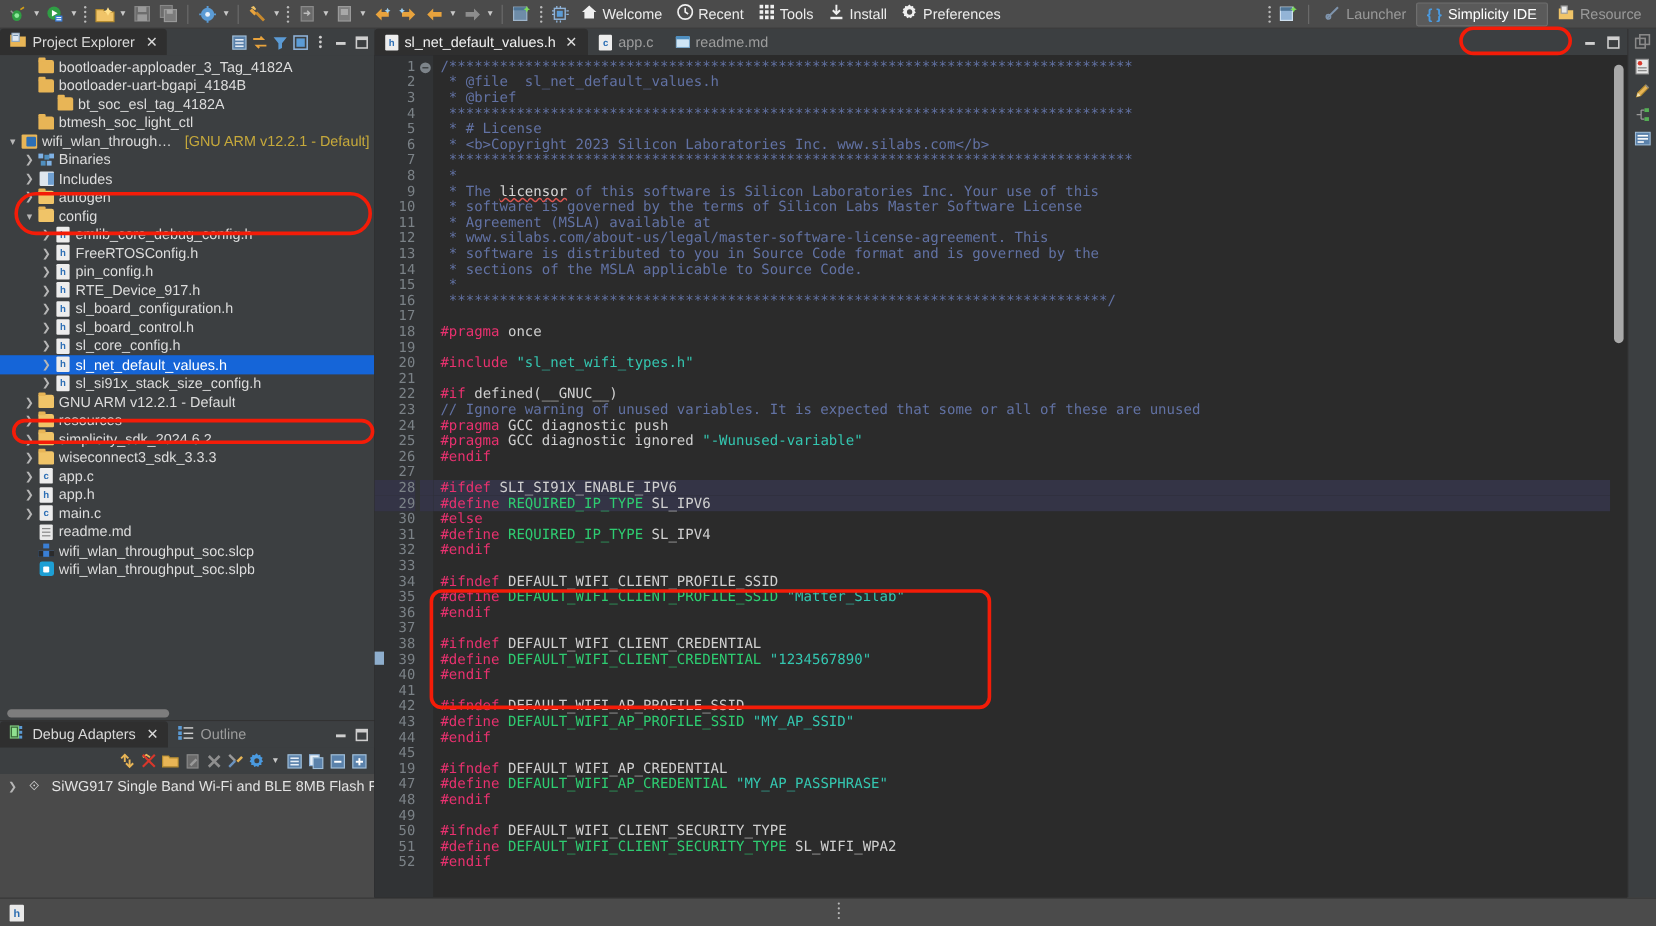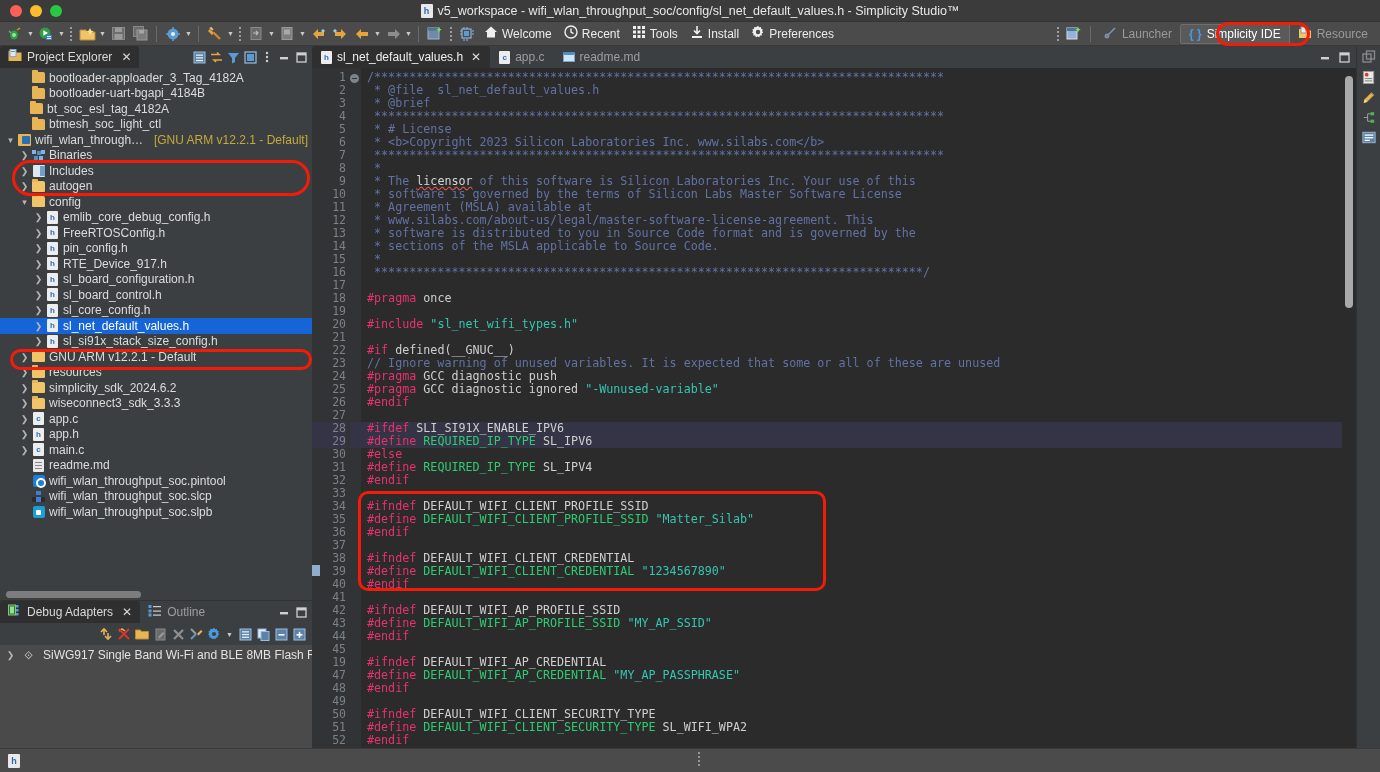--- a/index.html
+++ b/index.html
@@ -152,31 +152,20 @@
   .anno.r1{ left:12px; top:160px; width:298px; height:36px; border-radius:18px; }
   .anno.r2{ left:10px; top:349px; width:302px; height:21px; border-radius:11px; }
   .anno.r3{ left:358px; top:491px; width:468px; height:100px; border-radius:10px; }
   .anno.r4{ left:1216px; top:22px; width:94px; height:24px; border-radius:12px; }
 </style>
 </head>
 <body>
 
 <div class="app">
 
-  <div class="titlebar">
-    <div class="traffic">
-      <span class="dot r"></span>
-      <span class="dot y"></span>
-      <span class="dot g"></span>
-    </div>
-    <div class="title-center">
-      <span class="hicon"></span>
-      <span>v5_workspace - wifi_wlan_throughput_soc/config/sl_net_default_values.h - Simplicity Studio™</span>
-    </div>
-  </div>
 
   <div class="toolbar">
 
     <div class="tb-group">
       <div class="tb-btn">
         <svg width="16" height="16" viewBox="0 0 16 16">
             <ellipse cx="7" cy="9" rx="4" ry="4.5" fill="#2f9e44"></ellipse>
             <circle cx="7" cy="9" r="2" fill="#8ce99a"></circle>
             <path d="M10 4 L13 2" stroke="#d4a017" stroke-width="1.4"></path>
             <path d="M2 5 L4 7" stroke="#999" stroke-width="1.2"></path>
@@ -493,21 +482,21 @@
               </span>
               <span class="lbl">bootloader-apploader_3_Tag_4182A</span>
             </div>
             <div class="row" style="padding-left: 18px;">
               <span class="tw"></span>
               <span class="ico">
                 <span class="folder"></span>
               </span>
               <span class="lbl">bootloader-uart-bgapi_4184B</span>
             </div>
-            <div class="row" style="padding-left: 16px;">
+            <div class="row" style="padding-left: 34px;">
               <span class="tw"></span>
               <span class="ico">
                 <span class="folder"></span>
               </span>
               <span class="lbl">bt_soc_esl_tag_4182A</span>
             </div>
             <div class="row" style="padding-left: 18px;">
               <span class="tw"></span>
               <span class="ico">
                 <span class="folder"></span>
@@ -667,27 +656,20 @@
                 <span class="filec"></span>
               </span>
               <span class="lbl">main.c</span>
             </div>
             <div class="row" style="padding-left: 18px;">
               <span class="tw"></span>
               <span class="ico">
                 <span class="filetxt"></span>
               </span>
               <span class="lbl">readme.md</span>
-            </div>
-            <div class="row" style="padding-left: 18px;">
-              <span class="tw"></span>
-              <span class="ico">
-                <span class="pintool"></span>
-              </span>
-              <span class="lbl">wifi_wlan_throughput_soc.pintool</span>
             </div>
             <div class="row" style="padding-left: 18px;">
               <span class="tw"></span>
               <span class="ico">
                 <span class="slcp"></span>
               </span>
               <span class="lbl">wifi_wlan_throughput_soc.slcp</span>
             </div>
             <div class="row" style="padding-left: 18px;">
               <span class="tw"></span>

